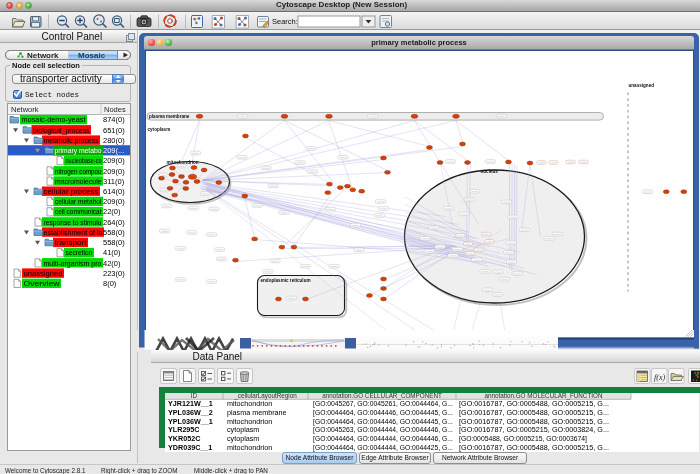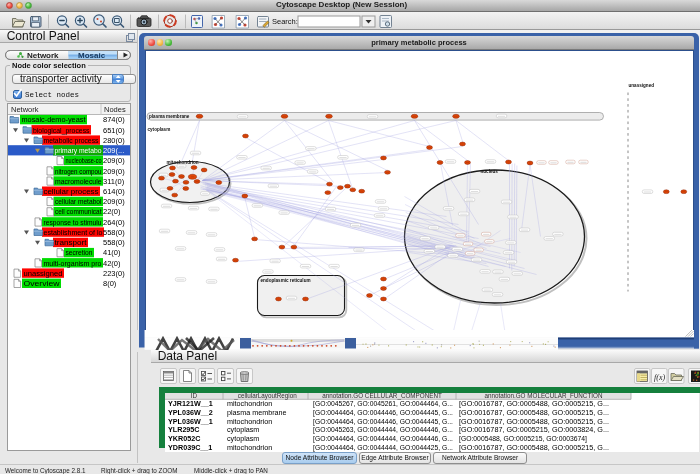--- a/index.html
+++ b/index.html
@@ -5,21 +5,21 @@
 html,body{width:700px;height:474px;overflow:hidden;background:#e8e8e8;font-family:"Liberation Sans",sans-serif;}
 #app{position:absolute;left:0;top:0;width:700px;height:474px;}
 .abs{position:absolute;}
 
 #titlebar{left:0;top:0;width:700px;height:11.5px;background:linear-gradient(#d9d9d9,#bdbdbd 55%,#a6a6a6);border-bottom:1px solid #6f6f6f;}
 #titlebar .t{width:683px;text-align:center;font-size:8px;font-weight:bold;color:#1c1c1c;line-height:10px;}
 .tl{position:absolute;top:2px;width:7px;height:7px;border-radius:50%;}
 #toolbar{left:0;top:11.5px;width:700px;height:18.5px;background:linear-gradient(#f3f3f3,#dcdcdc);border-bottom:1px solid #999;text-align:center;}
 
 #cpanel{left:0;top:30px;width:137px;height:433.5px;background:#e8e8e8;}
-.phead{height:13px;background:linear-gradient(#fafafa,#d6d6d6);border-bottom:1px solid #a8a8a8;font-size:12px;color:#111;line-height:13px;}
+.phead{height:13px;background:linear-gradient(#fafafa,#d6d6d6);border-bottom:1px solid #a8a8a8;font-size:10px;color:#111;line-height:13px;padding-left:36px;}
 #cptabs{left:5px;top:15.5px;width:126px;height:10px;}
 #grpbox{left:5px;top:34.5px;width:126px;height:37px;border:1px solid #b5b5b5;border-radius:3px;}
 #grplab{left:10px;top:31px;font-size:7.5px;font-weight:bold;color:#111;background:#e8e8e8;padding:0 2px;}
 #combo{left:12px;top:43.5px;width:124px;height:10px;background:linear-gradient(#ffffff,#e8e8e8);border:1px solid #8e8e8e;border-radius:3px;font-size:10px;color:#111;line-height:8.5px;padding-left:7px;}
 #combocap{left:111.5px;top:43.5px;width:12.5px;height:10px;border-radius:0 3px 3px 0;background:linear-gradient(#a8cdf4,#5b97e0 45%,#3f7ed6 50%,#7db4ec);border:1px solid #4a7fc0;}
 #cbx{left:13px;top:60px;width:8.5px;height:8.5px;border-radius:2px;background:linear-gradient(#7cb1ee,#3f7ed6);border:1px solid #2c5f9e;}
 #cbxlab{left:25px;top:60.5px;font-size:7.5px;color:#111;font-family:Liberation Mono, monospace;}
 
 #desk{left:137px;top:30px;width:563px;height:320px;background:#f1f1f1;}
 #frame{left:139px;top:33px;width:560px;height:315px;background:#3a62a8;border-radius:5px 5px 0 0;}
@@ -144,21 +144,21 @@
           <circle cx="17.5" cy="6.8" r="1.1" fill="#2d8f2d"></circle>
   <line x1="15.5" y1="3.5" x2="13.5" y2="6.5" stroke="#3fae3f" stroke-width="0.7"></line>
           <line x1="15.5" y1="3.5" x2="17.5" y2="6.8" stroke="#3fae3f" stroke-width="0.7"></line>
   <text x="22" y="7.5" font-size="8" font-weight="bold" fill="#222">Network</text>
   <text x="73" y="7.5" font-size="8" font-weight="bold" fill="#173a60">Mosaic</text>
   <line x1="112.5" y1="0.5" x2="112.5" y2="9.5" stroke="#858585" stroke-width="1"></line>
   <path d="M118.5 2.5 L123 5 L118.5 7.5 Z" fill="#222"></path>
   <rect x="0.5" y="0.5" width="125" height="9" rx="4.5" fill="none" stroke="#858585" stroke-width="1"></rect>
   </svg></div>
   <div class="abs" id="grpbox"></div>
-  <div class="abs" id="grplab">Node color selection</div>
+  <div class="abs" id="grplab">Node cell selection</div>
   <div class="abs" id="combo">transporter activity</div>
   <div class="abs" id="combocap"></div>
   <svg class="abs" style="left:111.5px;top:43.5px;" width="13" height="10" viewBox="0 0 13 10">
         <path d="M3.7 4 L6.2 1.2 L8.7 4 Z" fill="#fff"></path>
         <path d="M3.7 6 L6.2 8.8 L8.7 6 Z" fill="#fff"></path>
       </svg>
   <div class="abs" id="cbx"></div>
   <svg class="abs" style="left:12px;top:58px;" width="12" height="12" viewBox="0 0 12 12">
         <path d="M2.5 5.5 L4.6 8 L9 1.5" fill="none" stroke="#fff" stroke-width="1.6" stroke-linecap="round"></path>
       </svg>

